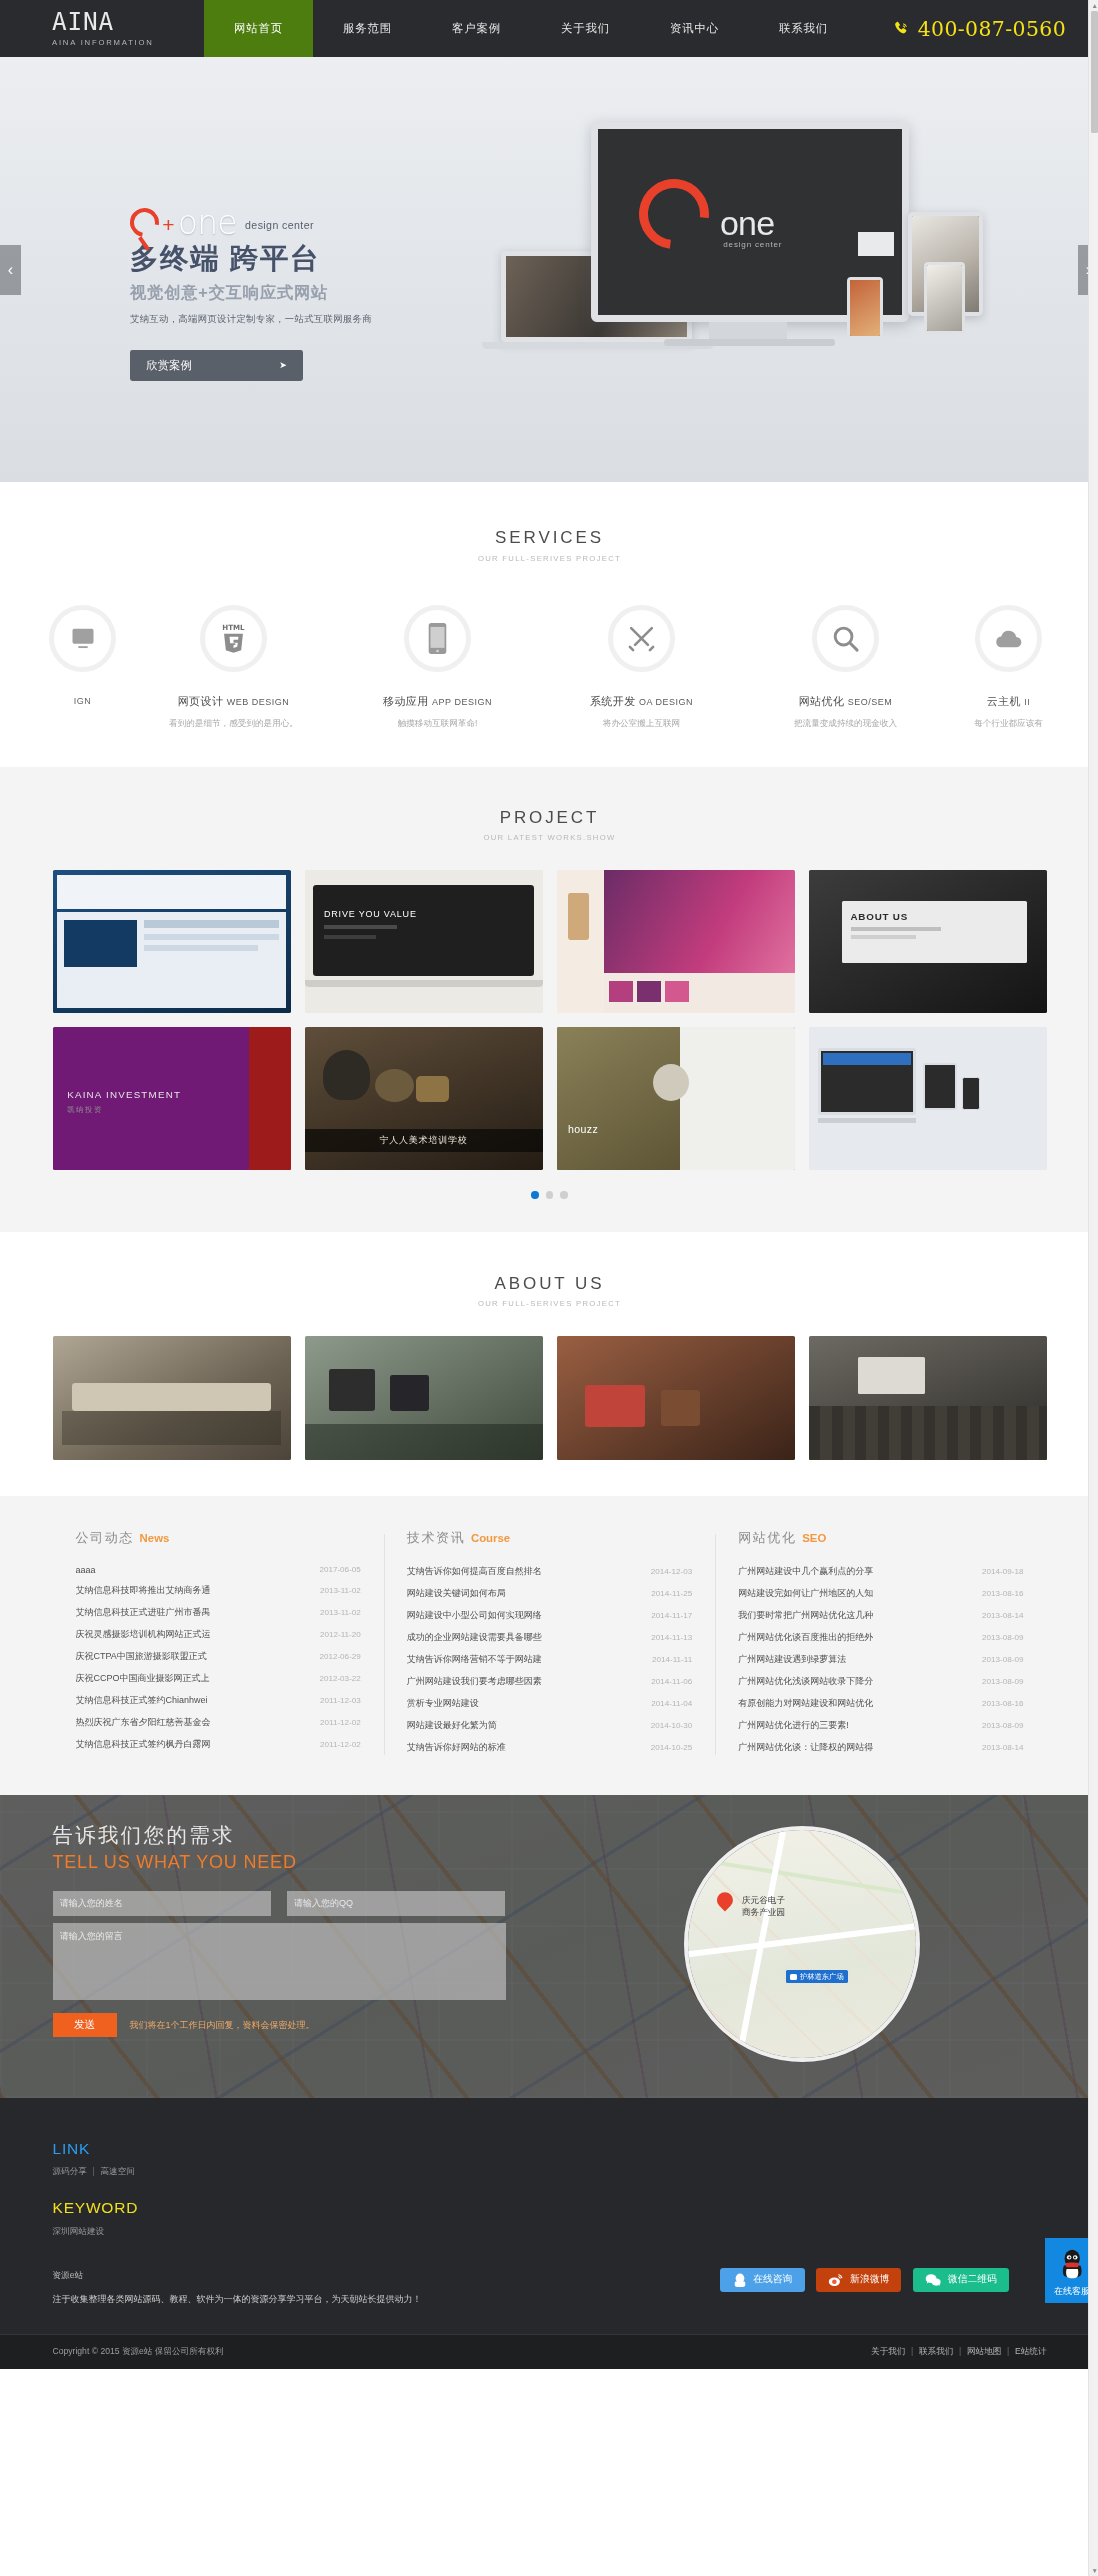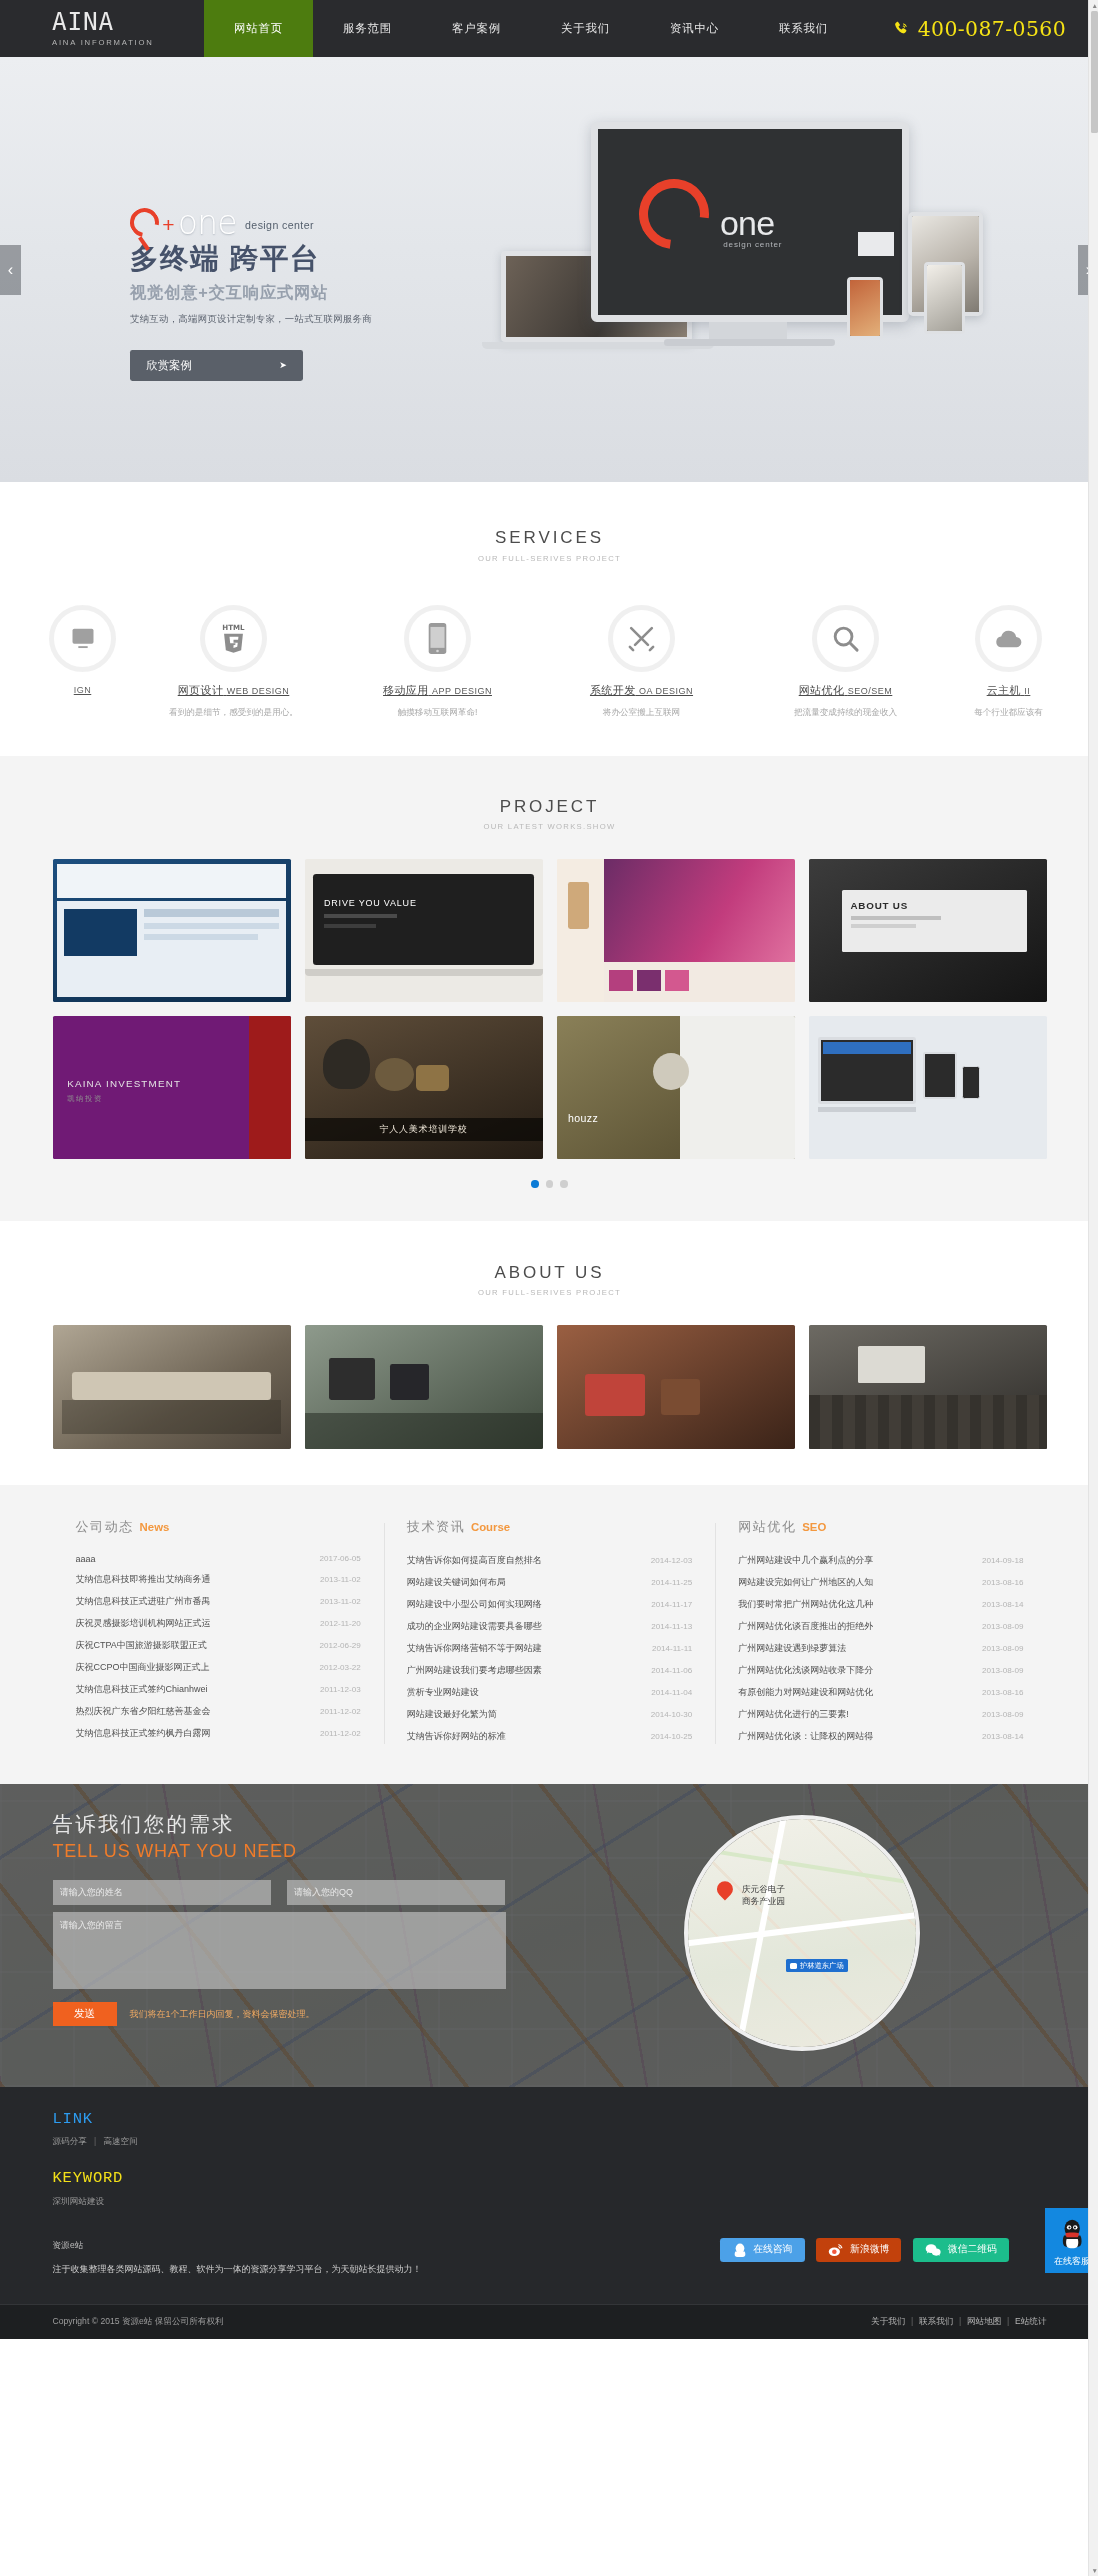--- a/index.html
+++ b/index.html
@@ -78,21 +78,21 @@
   .sec-head { text-align:center; }
   .sec-title { font-size:17px; color:#4c4c4c; letter-spacing:2.9px; font-weight:300;}
   .sec-sub { font-size:7.7px; color:#b8b8b8; letter-spacing:1.3px; margin-top:5.7px;}
 
   
   .services { background:#fff; padding:46px 0 37px; }
   .svc-row { display:flex; justify-content:center; margin-top:42px; }
   .svc { width:204px; text-align:center; }
   .svc-ico { width:67px; height:67px; margin:0 auto; border-radius:50%; border:5.7px solid #f0f0f0;
      display:flex; align-items:center; justify-content:center; }
-  .svc-t { margin-top:11px; font-size:11px; color:#4a4a4a; letter-spacing:0.4px;text-decoration:underline;}
+  .svc-t { margin-top:22px; font-size:11px; color:#4a4a4a; letter-spacing:0.4px;}
   .svc-t i { font-style:normal; font-size:9px; color:#5a5a5a; letter-spacing:0.5px;}
   .svc-d { margin-top:9px; font-size:8.6px; color:#a8a8a8; }
   .svc.edge { opacity:.95; }
 
   
   .project { background:#f4f4f4; padding:41px 0 33px; }
   .proj-grid { width:994px; margin:28px auto 0; display:grid; grid-template-columns:repeat(4,1fr); gap:14px; }
   .tile { height:143px; border-radius:1.6px; overflow:hidden; position:relative; cursor:pointer; background:#ddd;}
   .dots { display:flex; justify-content:center; gap:7.3px; margin-top:21px; }
   .dot { width:7.3px; height:7.3px; border-radius:50%; background:#cfcfcf; cursor:pointer;}
@@ -153,21 +153,21 @@
   .mc-road1 { position:absolute; left:-16.3px; top:46%; width:130%; height:5.7px; background:#fff; transform:rotate(-7deg);}
   .mc-road2 { position:absolute; left:30%; top:-10%; width:5.7px; height:130%; background:#fff; transform:rotate(11deg);}
   .mc-road3 { position:absolute; left:-10%; top:20%; width:130%; height:4.1px; background:#d8e8c8; transform:rotate(9deg);}
   .mc-pin { position:absolute; left:29px; top:62px; width:16.3px; height:22px; }
   .mc-pin .p { width:16.3px; height:16.3px; border-radius:50% 50% 50% 0; background:#e8402a; transform:rotate(-45deg);}
   .mc-label { position:absolute; left:54px; top:64px; font-size:8.6px; color:#3b3b3b; line-height:12.2px;}
   .mc-metro { position:absolute; left:98px; top:140px; display:flex; align-items:center; gap:3.3px;
      background:#1f6fcf; color:#fff; font-size:7.3px; padding:1.6px 4.1px; border-radius:1.6px;}
 
   
-  .footer { background:#26282b; padding:23px 0 0;font-family:Liberation Mono, monospace; }
+  .footer { background:#26282b; padding:42px 0 0; }
   .footer-inner { width:994px; margin:0 auto; }
   .f-blue { font-size:15.5px; color:#2d9cf0; letter-spacing:0.8px;}
   .f-yellow { font-size:15.5px; color:#f3e019; letter-spacing:0.8px; margin-top:21px;}
   .f-links { font-size:8.6px; color:#9a9a9a; margin-top:8.1px; }
   .f-links span { cursor:pointer; }
   .f-sep { color:#6a6a6a; margin:0 5.7px;}
   .f-block { margin-top:32px; }
   .f-b-t { font-size:8.6px; color:#bdbdbd; }
   .f-b-d { font-size:9px; color:#cfcfcf; margin-top:11.4px; }
   .f-social { position:absolute; right:90px; bottom:42px; display:flex; gap:11.4px; align-items:flex-start;}

